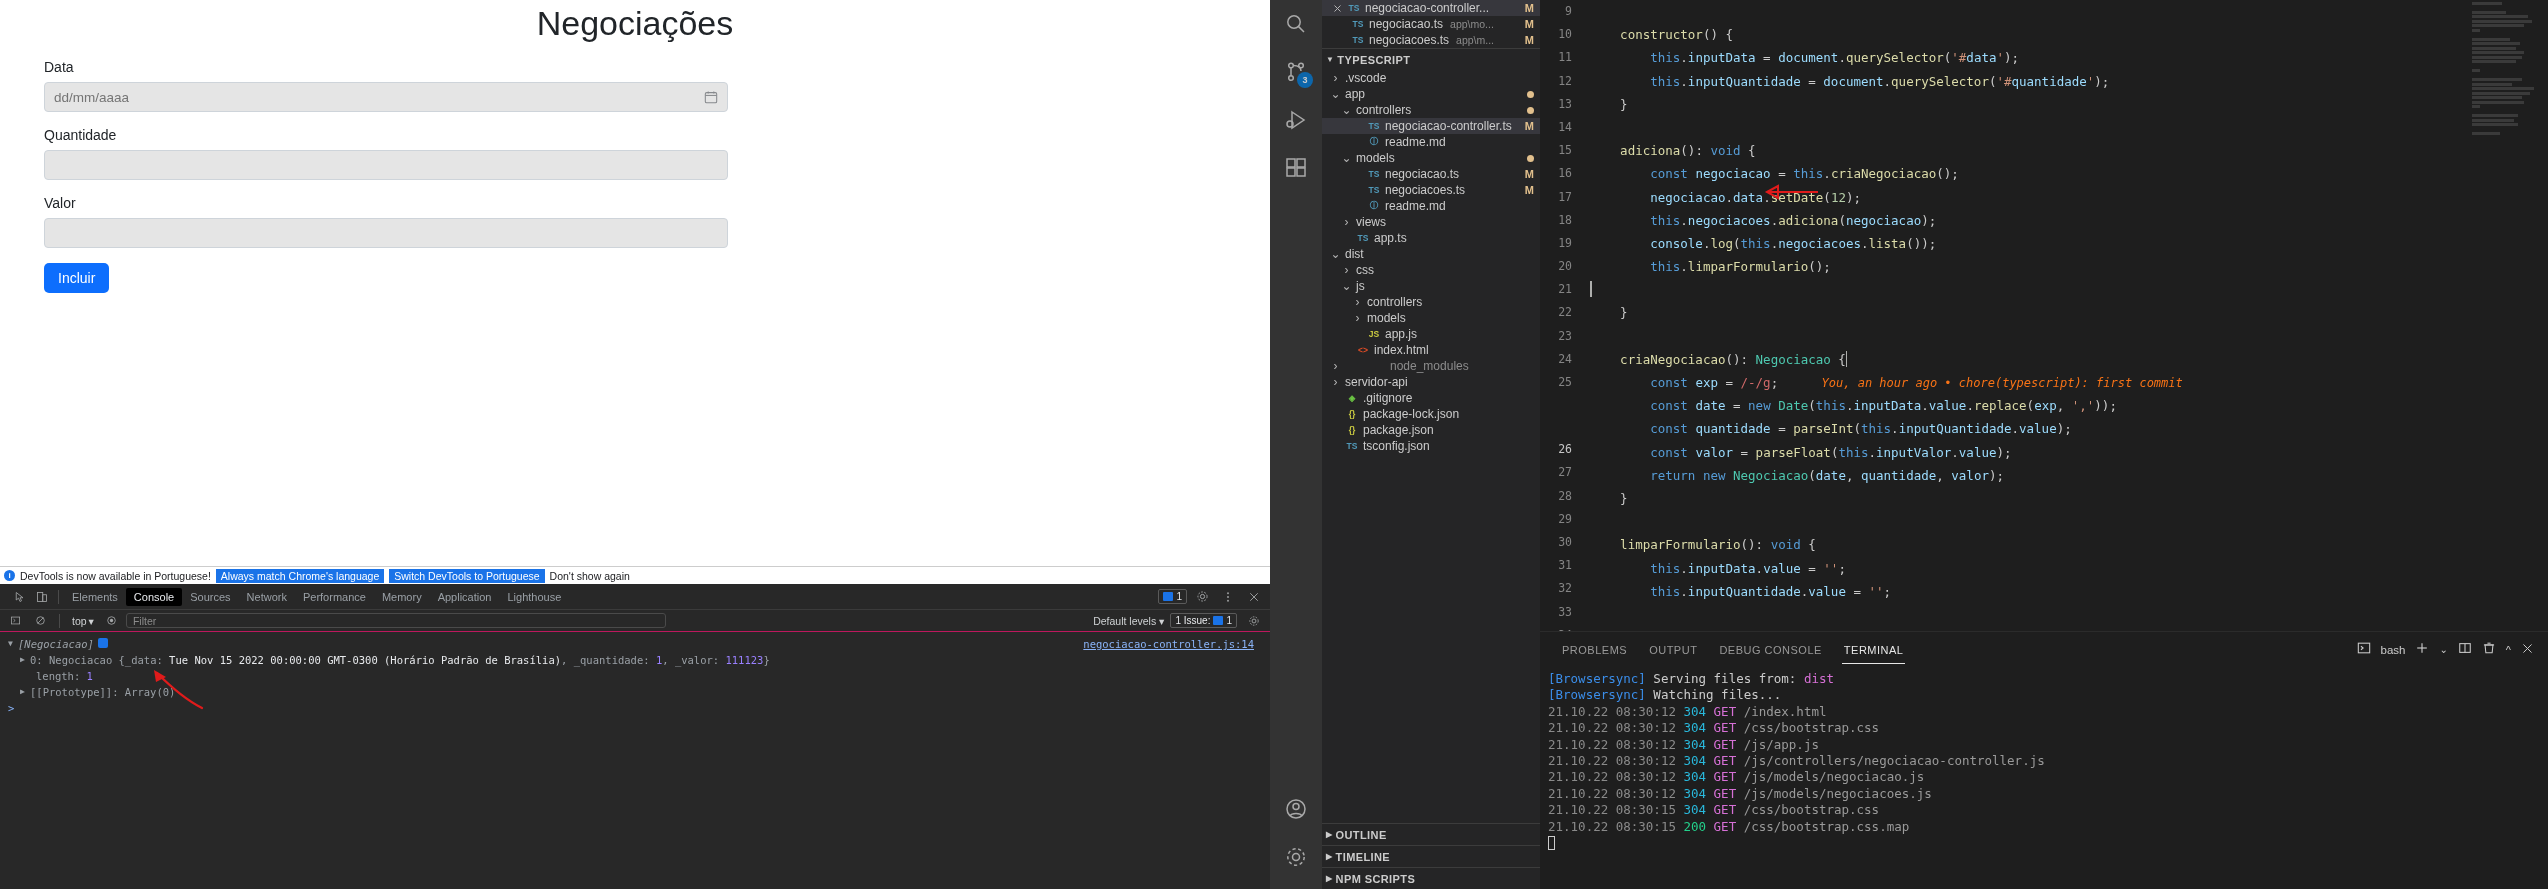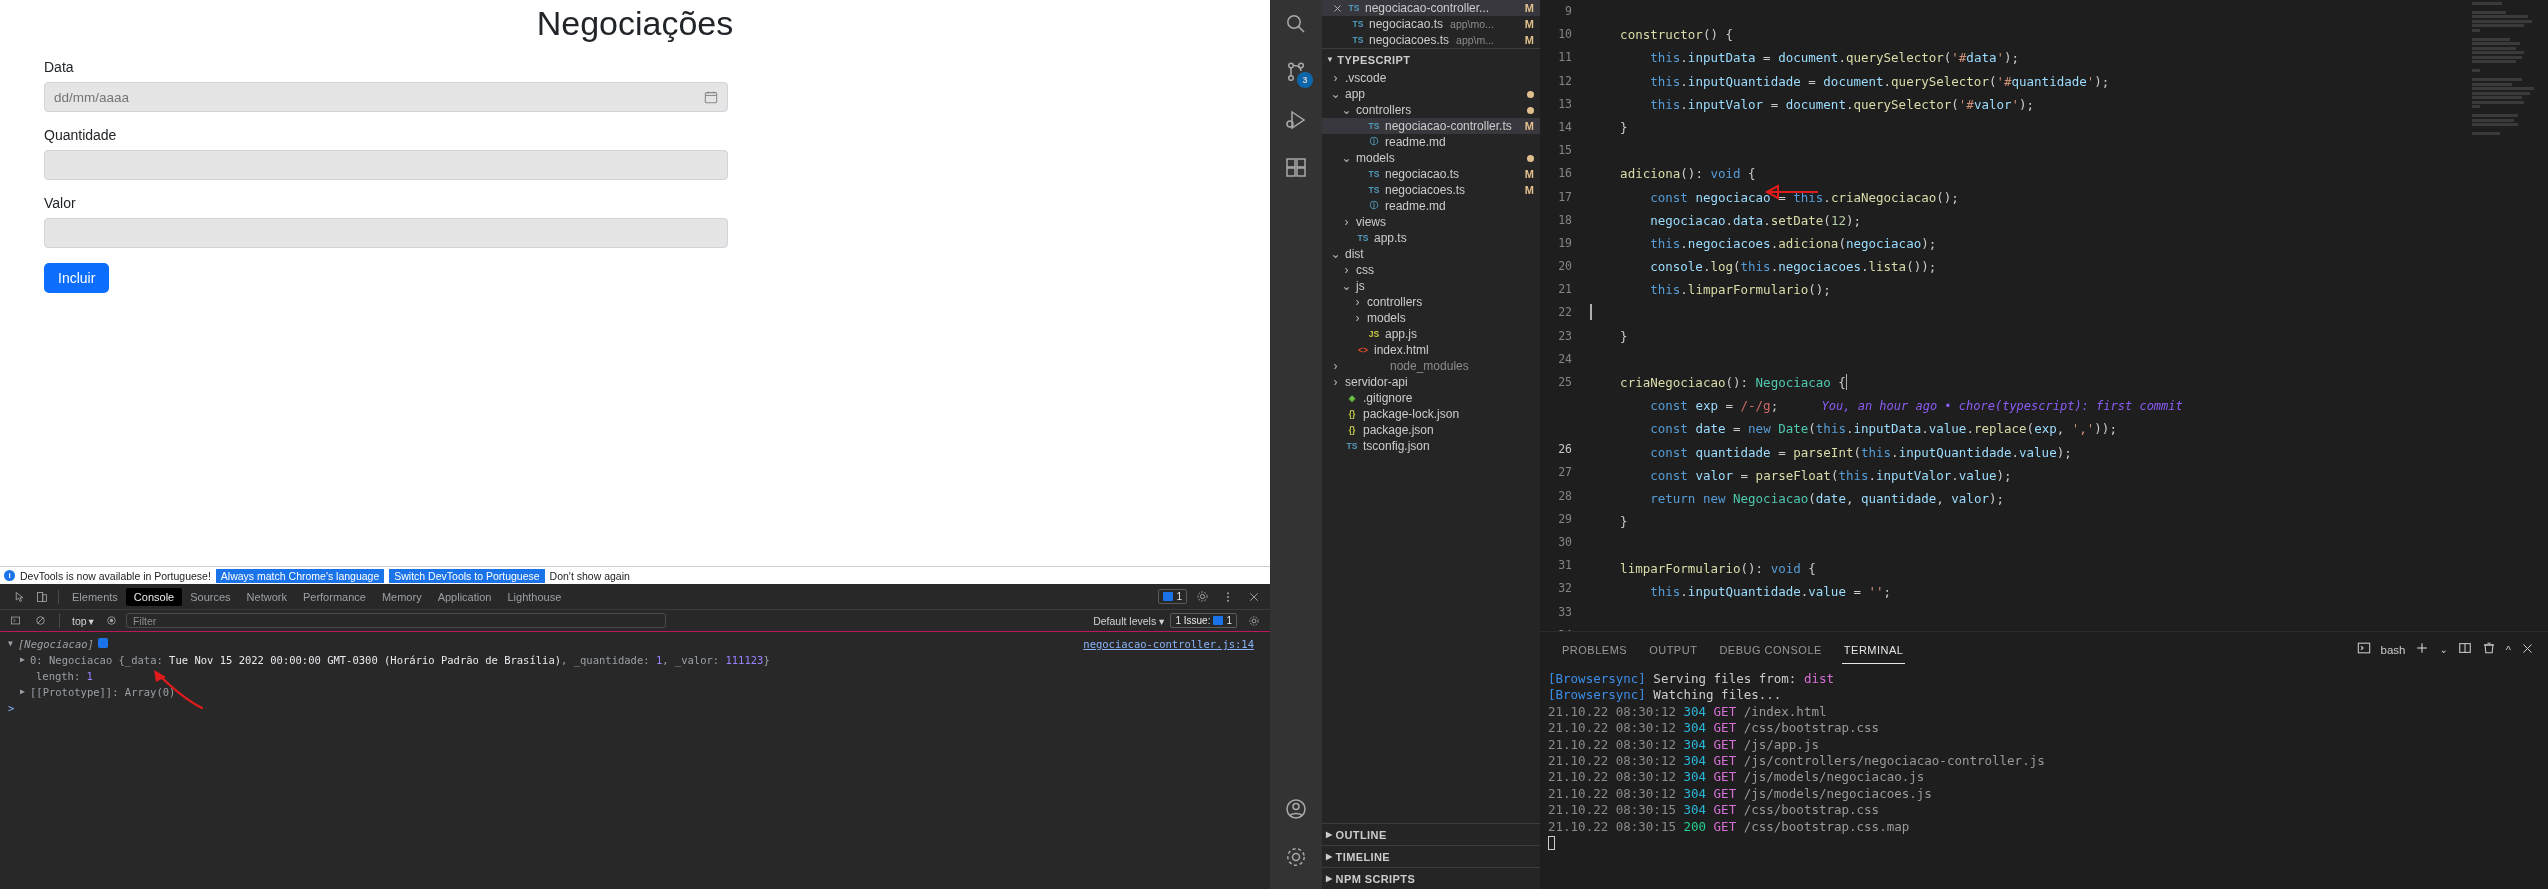--- a/index.html
+++ b/index.html
@@ -136,21 +136,21 @@
   .gl.cur { color: #c6c6c6; margin-top: 44px; }
   .codelines { flex: 1; font-family: "DejaVu Sans Mono", monospace; font-size: 12.5px; padding-left: 4px; position: relative; min-width: 0; }
   .cl { height: 23.2px; line-height: 23.2px; white-space: pre; }
   .t-kw { color: #569cd6; }
   .t-fn { color: #dcdcaa; }
   .t-var { color: #9cdcfe; }
   .t-type { color: #4ec9b0; }
   .t-str { color: #ce9178; }
   .t-num { color: #b5cea8; }
   .t-regex { color: #d16969; }
-  .blame { color: #8b5cf6; font-style: italic; font-size: 12px; }
+  .blame { color: #f97316; font-style: italic; font-size: 12px; }
   .caret { display: inline-block; width: 1.5px; height: 16px; background: #aeafad; vertical-align: -3px; }
 
   .minimap { width: 68px; flex-shrink: 0; background: #1e1e1e; position: relative; overflow: hidden; }
   .mm-line { height: 3px; background: #3a3a3a; margin: 1.5px 0 1.5px 6px; }
   .scroll-deco { width: 14px; background: #1e1e1e; flex-shrink: 0; }
 
   .panel { height: 258px; background: #1e1e1e; border-top: 1px solid #2b2b2b; display: flex; flex-direction: column; flex-shrink: 0; }
   .panel-tabs { height: 35px; display: flex; align-items: center; padding-left: 20px; gap: 18px; }
   .p-tab { font-size: 11px; letter-spacing: .5px; color: #999; position: relative; padding: 8px 2px; }
   .p-tab.active { color: #e7e7e7; }
@@ -599,41 +599,41 @@
             <div class="gl">32</div>
             <div class="gl">33</div>
             <div class="gl">34</div>
             <div class="gl">35</div>
           </div>
         <div class="codelines" id="codelines">
             <div class="cl"></div>
             <div class="cl">    <span class="t-fn">constructor</span>() {</div>
             <div class="cl">        <span class="t-kw">this</span>.<span class="t-var">inputData</span> = <span class="t-var">document</span>.<span class="t-fn">querySelector</span>(<span class="t-str">'#<span class="t-var">data</span>'</span>);</div>
             <div class="cl">        <span class="t-kw">this</span>.<span class="t-var">inputQuantidade</span> = <span class="t-var">document</span>.<span class="t-fn">querySelector</span>(<span class="t-str">'#<span class="t-var">quantidade</span>'</span>);</div>
-            <div class="cl">        <span class="t-kw">this</span>.<span class="t-var">inputValor</span> = <span class="t-var">document</span>.<span class="t-fn">querySelector</span>(<span class="t-str">'#<span class="t-var">valor</span>'</span>);</div>
             <div class="cl">    }</div>
             <div class="cl"></div>
             <div class="cl">    <span class="t-fn">adiciona</span>(): <span class="t-kw">void</span> {</div>
             <div class="cl">        <span class="t-kw">const</span> <span class="t-var">negociacao</span> = <span class="t-kw">this</span>.<span class="t-fn">criaNegociacao</span>();</div>
             <div class="cl">        <span class="t-var">negociacao</span>.<span class="t-var">data</span>.<span class="t-fn">setDate</span>(<span class="t-num">12</span>);</div>
             <div class="cl">        <span class="t-kw">this</span>.<span class="t-var">negociacoes</span>.<span class="t-fn">adiciona</span>(<span class="t-var">negociacao</span>);</div>
             <div class="cl">        <span class="t-var">console</span>.<span class="t-fn">log</span>(<span class="t-kw">this</span>.<span class="t-var">negociacoes</span>.<span class="t-fn">lista</span>());</div>
             <div class="cl">        <span class="t-kw">this</span>.<span class="t-fn">limparFormulario</span>();</div>
             <div class="cl"><span class="caret"></span></div>
             <div class="cl">    }</div>
             <div class="cl"></div>
             <div class="cl">    <span class="t-fn">criaNegociacao</span>(): <span class="t-type">Negociacao</span> {<span class="caret"></span></div>
             <div class="cl">        <span class="t-kw">const</span> <span class="t-var">exp</span> = <span class="t-regex">/-/g</span>;<span class="blame">      You, an hour ago • chore(typescript): first commit</span></div>
             <div class="cl">        <span class="t-kw">const</span> <span class="t-var">date</span> = <span class="t-kw">new</span> <span class="t-type">Date</span>(<span class="t-kw">this</span>.<span class="t-var">inputData</span>.<span class="t-var">value</span>.<span class="t-fn">replace</span>(<span class="t-var">exp</span>, <span class="t-str">','</span>));</div>
             <div class="cl">        <span class="t-kw">const</span> <span class="t-var">quantidade</span> = <span class="t-fn">parseInt</span>(<span class="t-kw">this</span>.<span class="t-var">inputQuantidade</span>.<span class="t-var">value</span>);</div>
             <div class="cl">        <span class="t-kw">const</span> <span class="t-var">valor</span> = <span class="t-fn">parseFloat</span>(<span class="t-kw">this</span>.<span class="t-var">inputValor</span>.<span class="t-var">value</span>);</div>
             <div class="cl">        <span class="t-kw">return</span> <span class="t-kw">new</span> <span class="t-type">Negociacao</span>(<span class="t-var">date</span>, <span class="t-var">quantidade</span>, <span class="t-var">valor</span>);</div>
             <div class="cl">    }</div>
             <div class="cl"></div>
             <div class="cl">    <span class="t-fn">limparFormulario</span>(): <span class="t-kw">void</span> {</div>
+            <div class="cl">        <span class="t-kw">this</span>.<span class="t-var">inputData</span>.<span class="t-var">value</span> = <span class="t-str">''</span>;</div>
             <div class="cl">        <span class="t-kw">this</span>.<span class="t-var">inputQuantidade</span>.<span class="t-var">value</span> = <span class="t-str">''</span>;</div>
           </div>
         <div class="minimap" id="minimap">
             <div class="mm-line" style="width: 30px;"></div>
             <div class="mm-line" style="width: 0px; background: transparent;"></div>
             <div class="mm-line" style="width: 34px;"></div>
             <div class="mm-line" style="width: 56px;"></div>
             <div class="mm-line" style="width: 60px;"></div>
             <div class="mm-line" style="width: 52px;"></div>
             <div class="mm-line" style="width: 8px;"></div>

